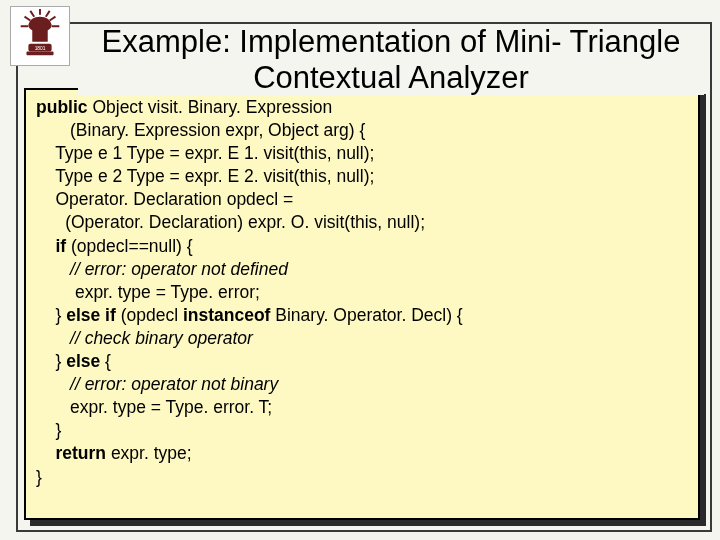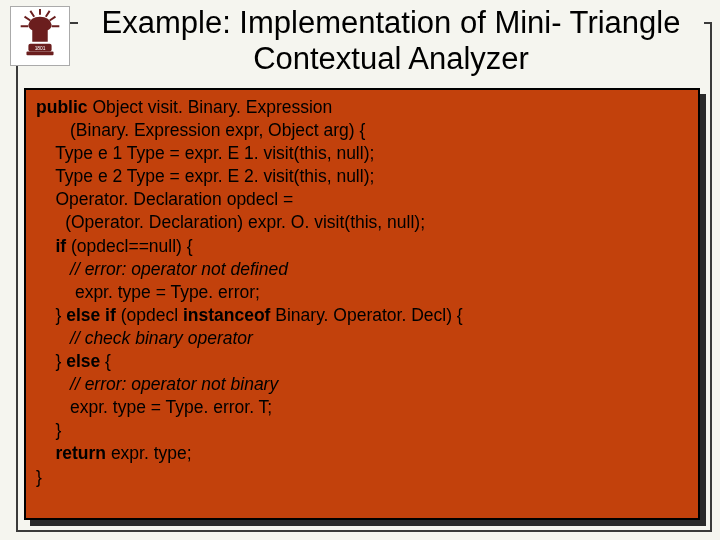--- a/index.html
+++ b/index.html
@@ -26,21 +26,21 @@
     left: 10px;
     width: 60px;
     height: 60px;
     background: #fff;
     border: 1px solid #aaa;
     z-index: 10;
   }
   .logo svg { width: 100%; height: 100%; }
   .title {
     position: absolute;
-    top: 5px;
+    top: 24px;
     left: 78px;
     right: 16px;
     font-size: 31px;
     font-weight: 400;
     text-align: center;
     color: #000;
     line-height: 1.15;
     z-index: 5;
     background: #f5f5ef;
   }
@@ -51,21 +51,21 @@
     right: 14px;
     bottom: 14px;
     background: #2a2a2a;
   }
   .code-box {
     position: absolute;
     top: 88px;
     left: 24px;
     right: 20px;
     bottom: 20px;
-    background: #c2410c;
+    background: #fef9c3;
     border: 2px solid #000;
     padding: 6px 10px;
     font-family: Arial, Helvetica, sans-serif;
     font-size: 17.5px;
     line-height: 1.32;
     color: #000;
     white-space: pre;
     overflow: hidden;
   }
   .code-box b { font-weight: bold; }

